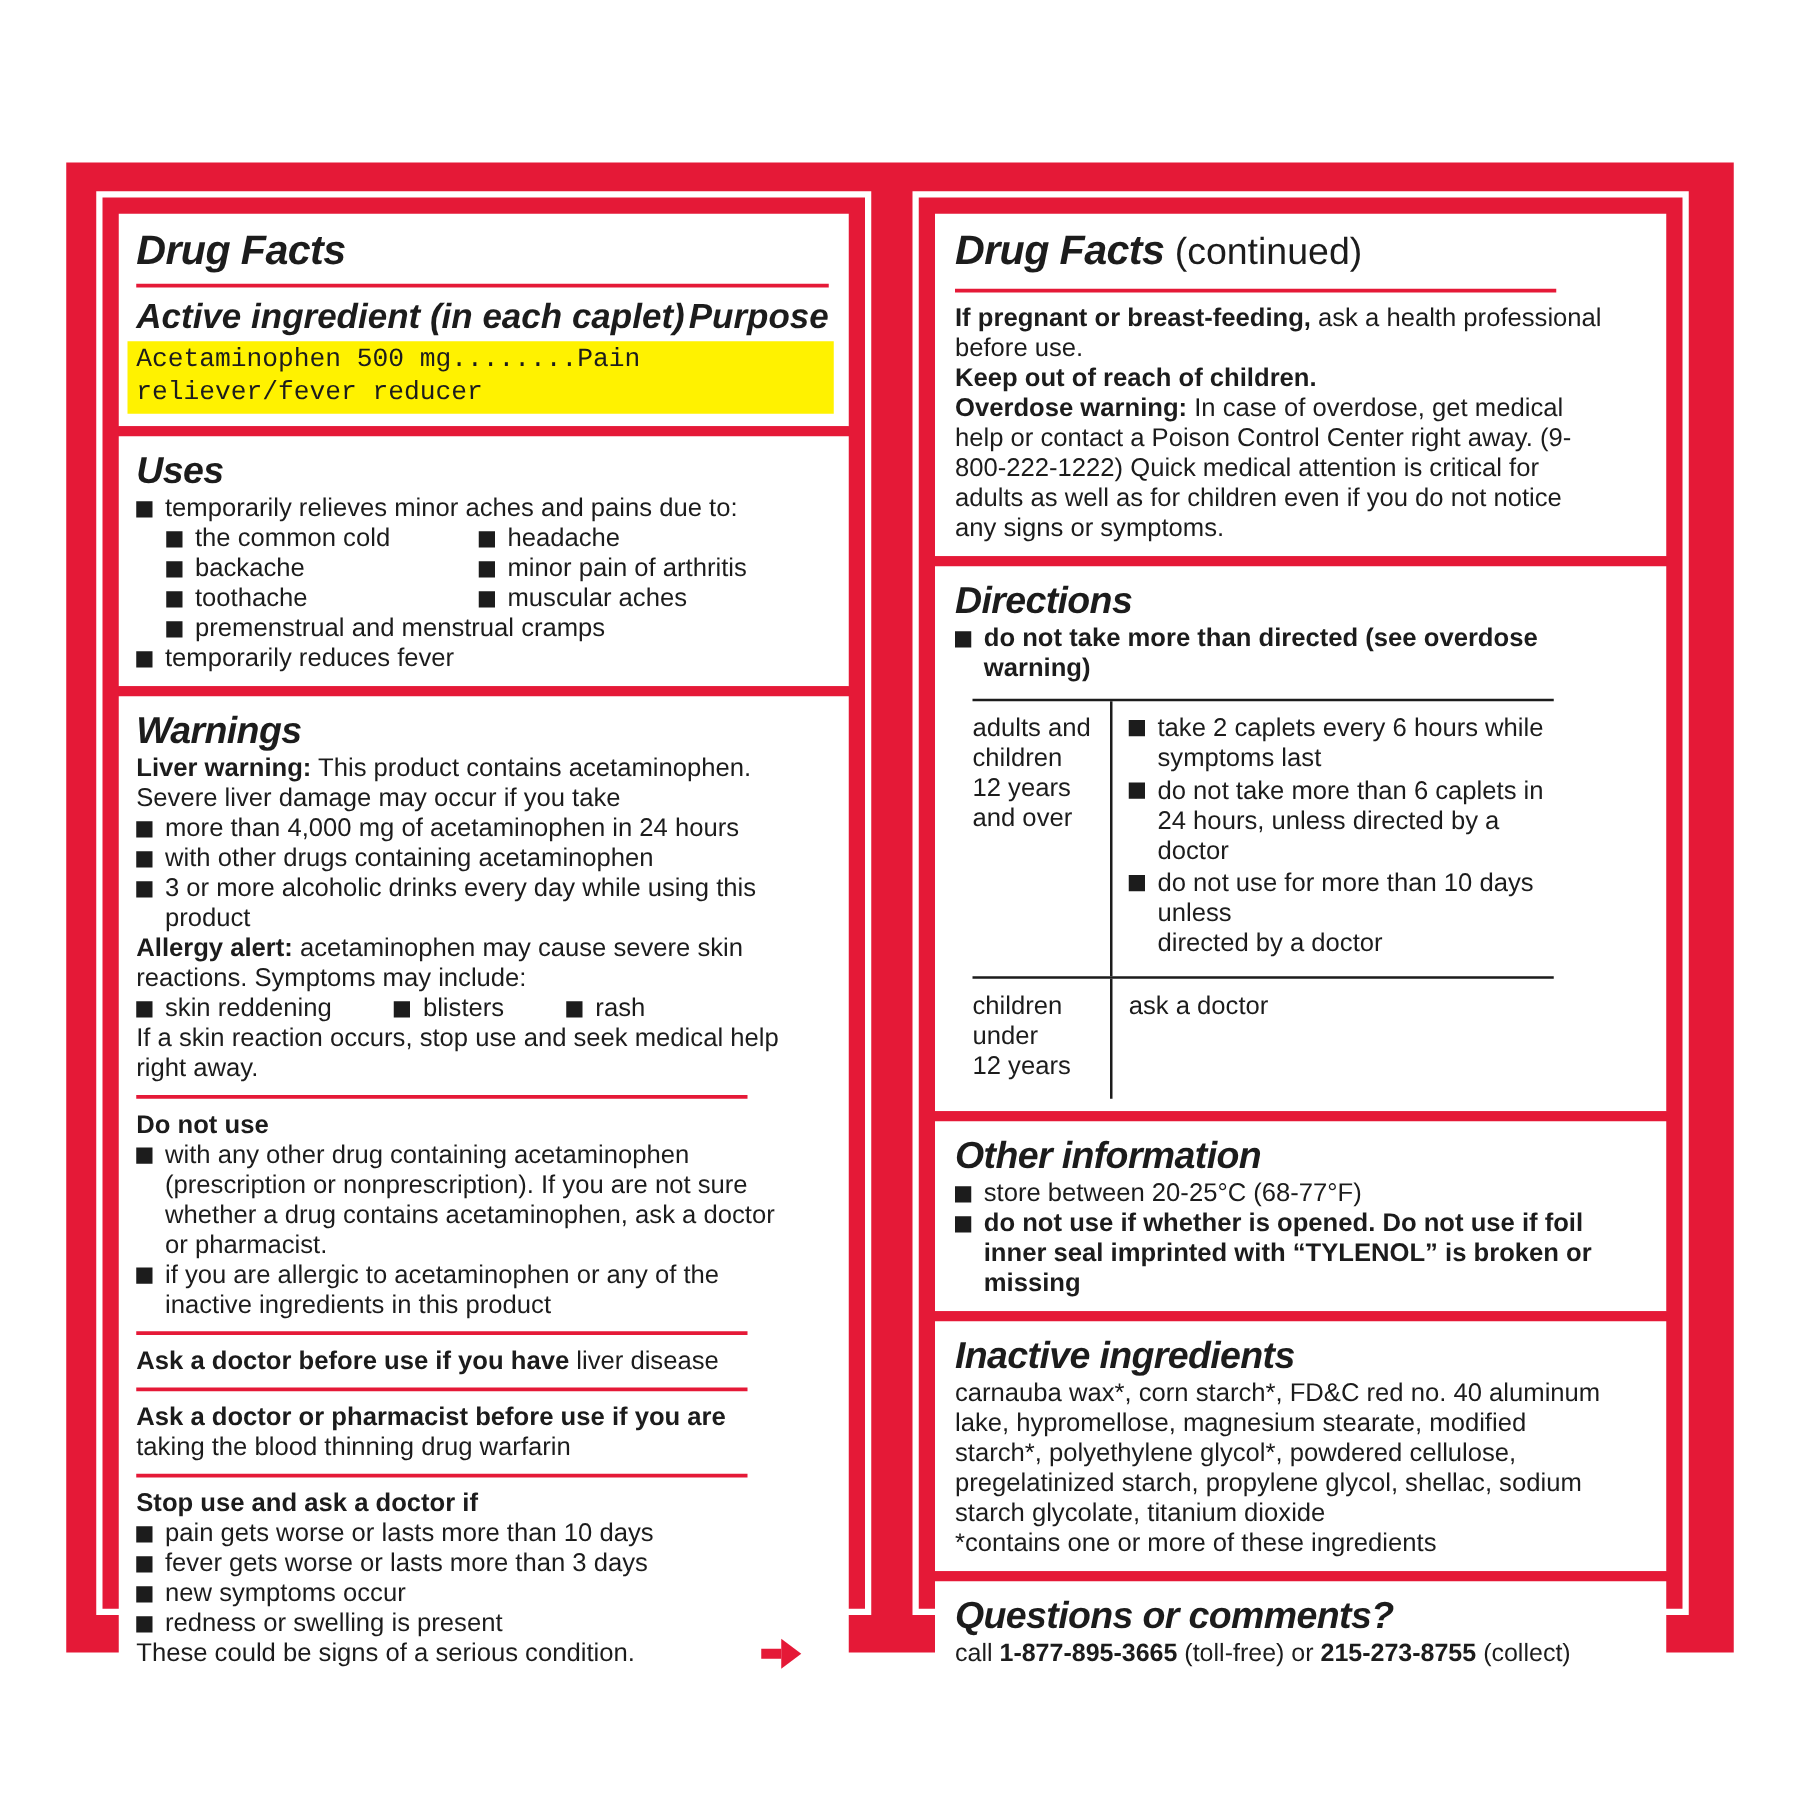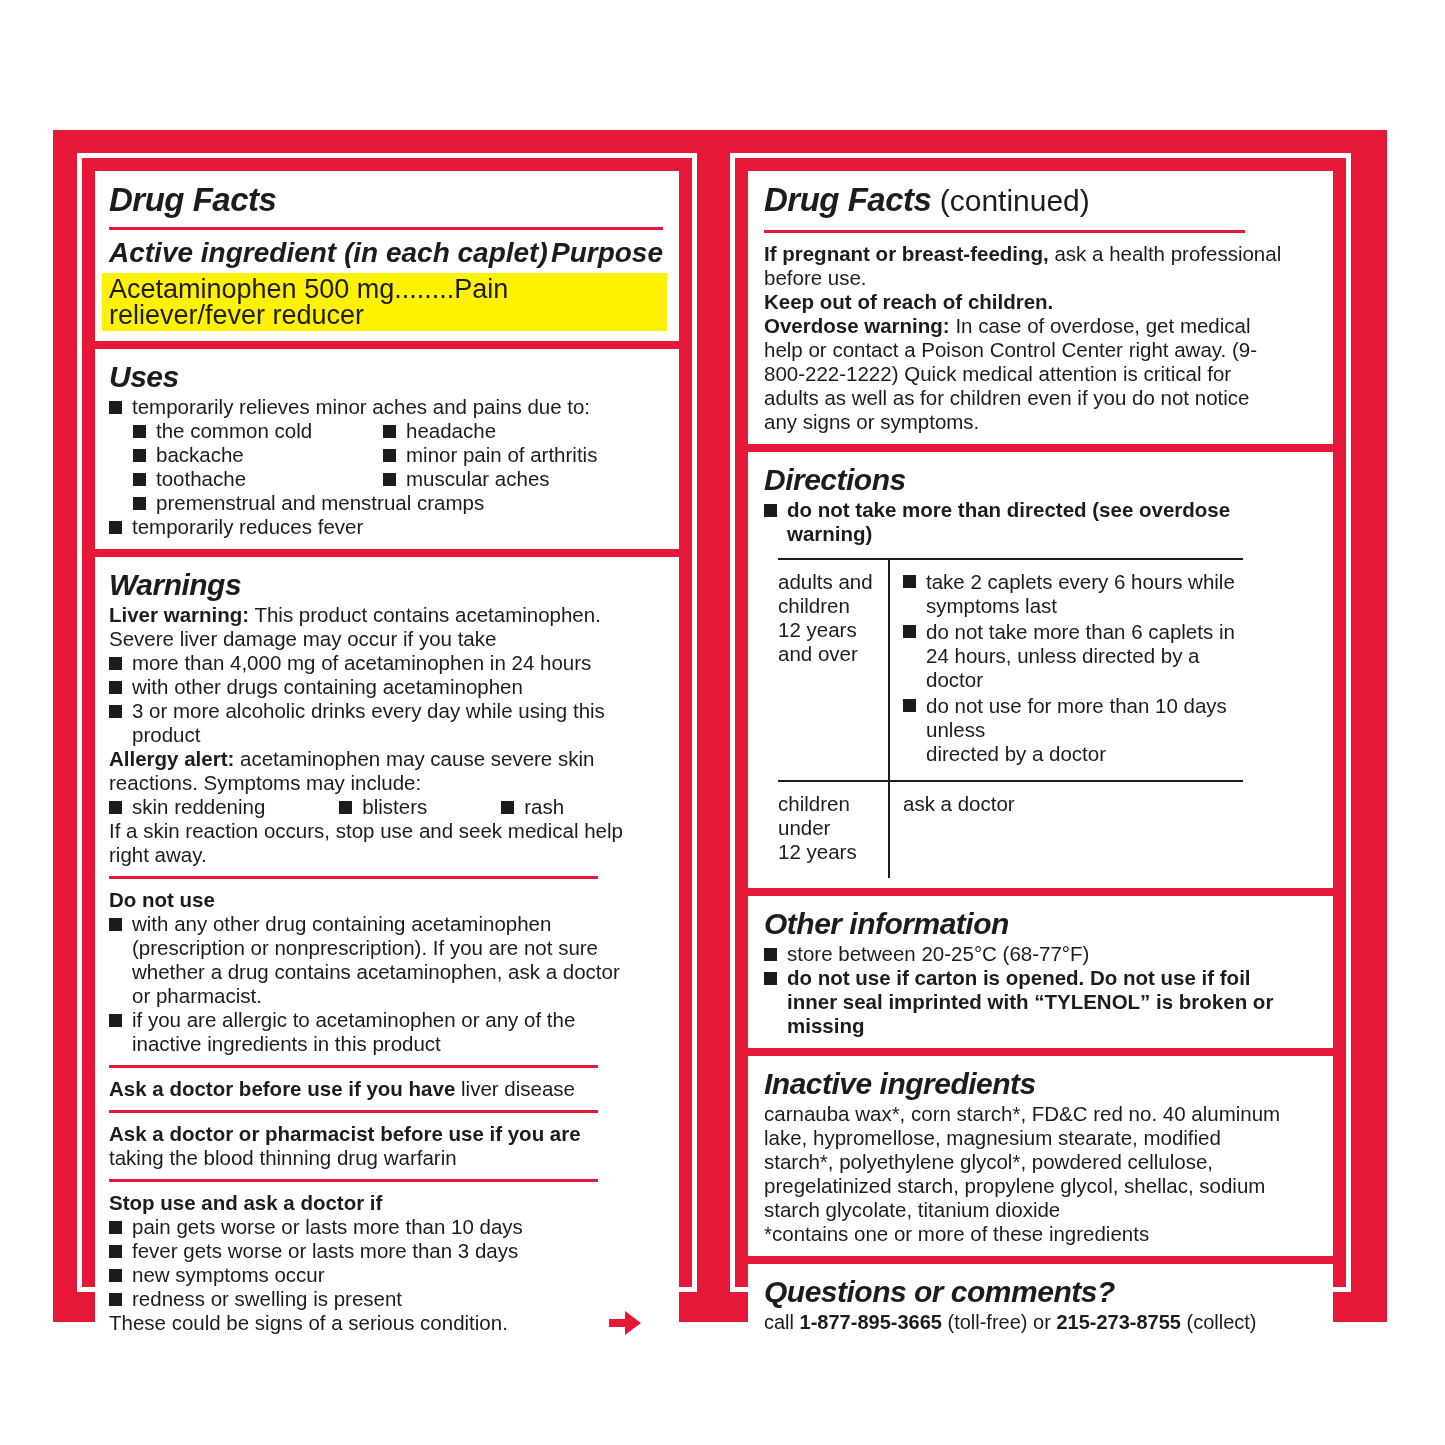--- a/index.html
+++ b/index.html
@@ -36,28 +36,28 @@
   h1,h2,h3,p{margin:0;padding:0;}
   .t1{font-size:33px;line-height:40px;font-weight:bold;font-style:italic;letter-spacing:-.5px;}
   .t1 .cont{font-weight:normal;font-style:normal;font-size:30px;letter-spacing:0;}
   .t2{font-size:30px;line-height:37px;font-weight:bold;font-style:italic;letter-spacing:-.5px;}
   .rule{height:3px;background:var(--red);border:0;margin:9px 0;width:92%;}
   .rule.full{width:100%;margin:7px 0 8px 0;}
   .actrow{display:flex;justify-content:space-between;align-items:baseline;
     font-weight:bold;font-style:italic;font-size:28px;line-height:30px;}
   .hl{
     background:var(--yellow);margin:5px -4px 0 -7px;padding:3px 7px;
-    font-size:27px;line-height:26px;
+    font-size:21px;line-height:26px;font-family:Liberation Mono, monospace;
   }
   .b{display:flex;align-items:flex-start;}
   .sq{flex:0 0 auto;width:13px;height:13px;background:var(--ink);margin:6px 10px 0 0;}
   .bt{flex:1 1 auto;}
   .ind{margin-left:24px;}
   .usegrid{display:grid;grid-template-columns:250px 1fr;}
-  .inline-bullets{display:flex;gap:74px;align-items:flex-end;}
+  .inline-bullets{display:flex;gap:50px;align-items:flex-end;}
   .inline-bullets .b{flex:0 0 auto;}
   .pre{white-space:pre-line;}
   .lastline{display:flex;align-items:center;justify-content:space-between;}
   .arrow{flex:0 0 auto;width:34px;height:24px;position:relative;margin-left:8px;}
   .arrow .tail{position:absolute;left:2px;top:8px;width:16px;height:8px;background:var(--red);}
   .arrow .head{position:absolute;right:0;top:0;width:0;height:0;
     border-top:12px solid transparent;border-bottom:12px solid transparent;
     border-left:16px solid var(--red);}
   
   .dtable{margin:12px 0 0 14px;width:465px;}
@@ -279,21 +279,21 @@
       <div class="secbar"></div>
 
       <section class="sec">
         <h2 class="t2">Other information</h2>
         <div class="b">
             <span class="sq"></span>
             <div class="bt">store between 20-25°C (68-77°F)</div>
           </div>
         <div class="b">
             <span class="sq"></span>
-            <div class="bt"><b>do not use if carton is opened. Do not use if foil inner seal imprinted with “TYLENOL” is broken or missing</b></div>
+            <div class="bt"><b>do not use if whether is opened. Do not use if foil inner seal imprinted with “TYLENOL” is broken or missing</b></div>
           </div>
       </section>
 
       <div class="secbar"></div>
 
       <section class="sec">
         <h2 class="t2">Inactive ingredients</h2>
         <p class="p">carnauba wax*, corn starch*, FD&amp;C red no. 40 aluminum lake, hypromellose, magnesium stearate, modified starch*, polyethylene glycol*, powdered cellulose, pregelatinized starch, propylene glycol, shellac, sodium starch glycolate, titanium dioxide</p>
         <p class="p">*contains one or more of these ingredients</p>
       </section>

